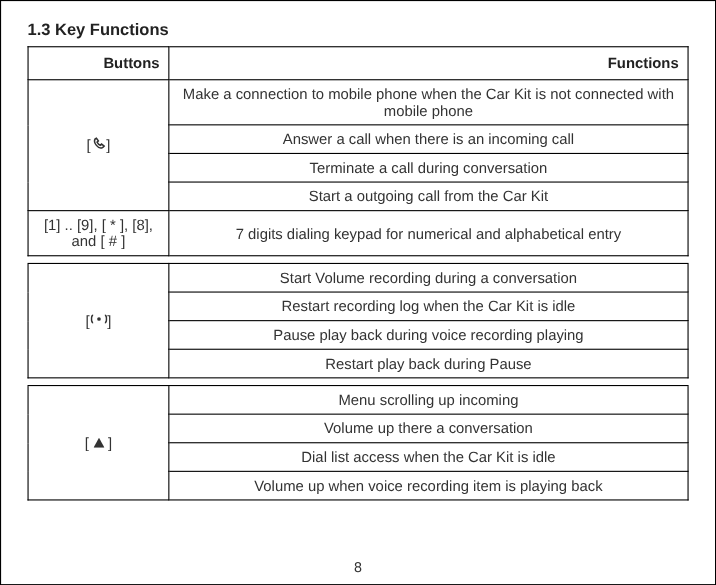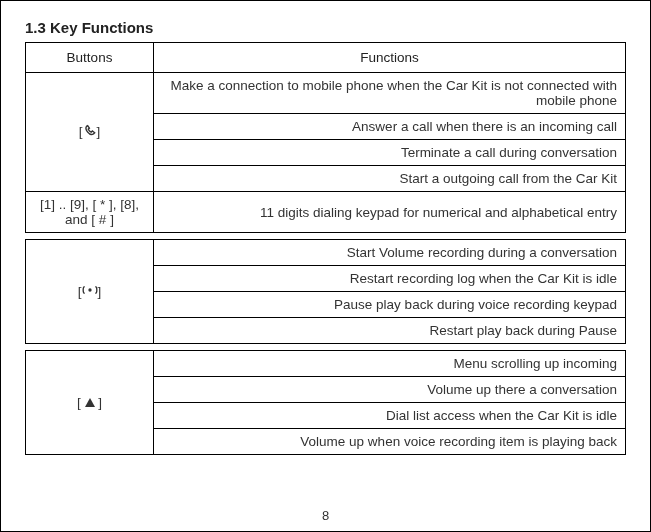--- a/index.html
+++ b/index.html
@@ -30,25 +30,25 @@
     width: 100%;
     table-layout: fixed;
   }
   table.kf col.buttons { width: 128px; }
   table.kf td, table.kf th {
     border: 1px solid #000;
     font-size: 13.5px;
     color: #333;
     padding: 5px 8px;
     vertical-align: middle;
-    text-align: right;
+    text-align: center;
   }
   table.kf th {
-    font-weight: normal;
-    text-align: center;
+    font-weight: bold;
+    text-align: right;
     color: #222;
     padding: 7px 8px;
   }
   table.kf td.btncell {
     text-align: center;
     font-size: 13.5px;
   }
   tr.spacer td {
     padding: 0;
     height: 6px;
@@ -99,41 +99,41 @@
         </tr>
     <tr>
           <td>Terminate a call during conversation</td>
         </tr>
     <tr>
           <td>Start a outgoing call from the Car Kit</td>
         </tr>
 
     <tr>
       <td class="btncell">[1] .. [9], [ * ], [8], and [ # ]</td>
-      <td>11 digits dialing keypad for numerical and alphabetical entry</td>
+      <td>7 digits dialing keypad for numerical and alphabetical entry</td>
     </tr>
 
     <tr class="spacer">
           <td colspan="2"></td>
         </tr>
 
     <tr>
       <td class="btncell" rowspan="4">
         <span>[</span><span class="icon"><svg width="16" height="12" viewBox="0 0 24 16">
                 <path fill="none" stroke="#333" stroke-width="2" d="M4 3c-3 0-3 10 0 10M20 3c3 0 3 10 0 10"></path>
                 <circle cx="12" cy="8" r="2.5" fill="#333"></circle>
               </svg></span><span>]</span>
       </td>
       <td>Start Volume recording during a conversation</td>
     </tr>
     <tr>
           <td>Restart recording log when the Car Kit is idle</td>
         </tr>
     <tr>
-          <td>Pause play back during voice recording keypad</td>
+          <td>Pause play back during voice recording playing</td>
         </tr>
     <tr>
           <td>Restart play back during Pause</td>
         </tr>
 
     <tr class="spacer">
           <td colspan="2"></td>
         </tr>
 
     <tr>

